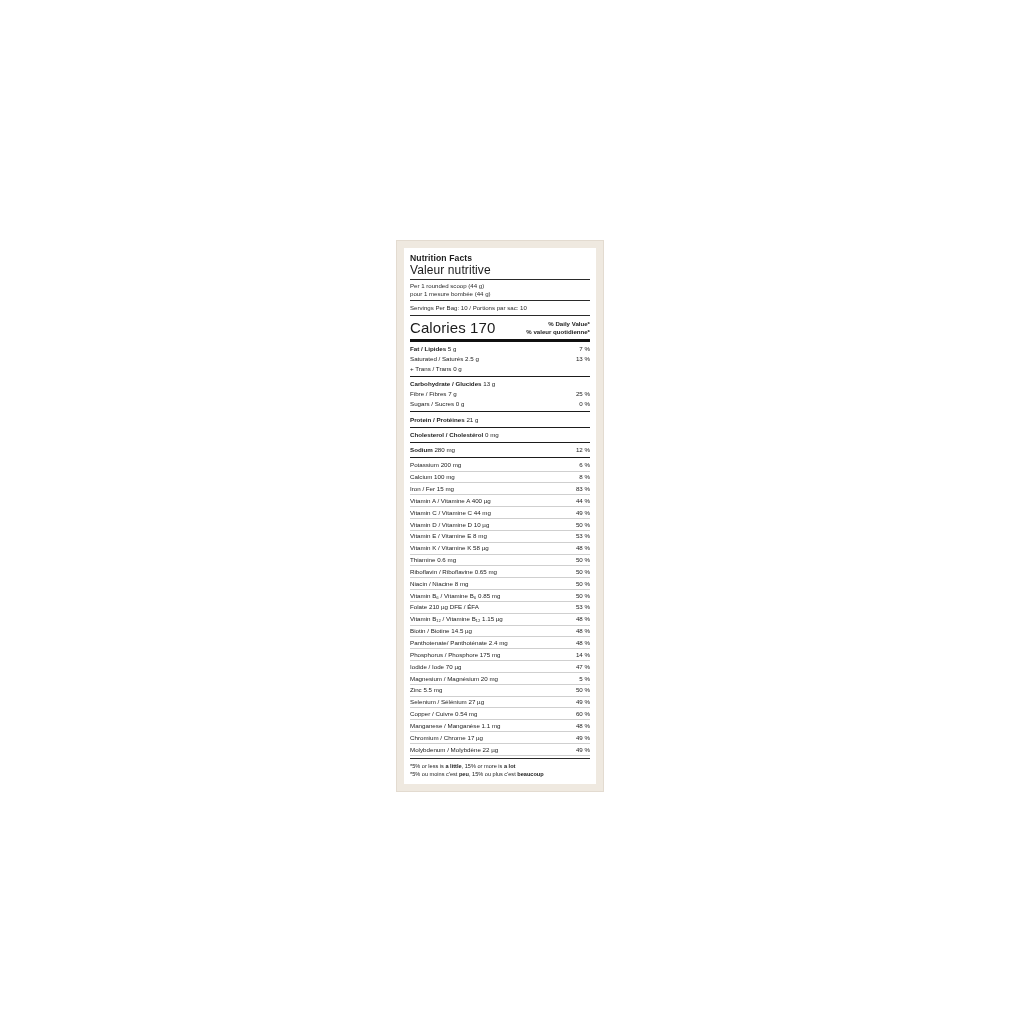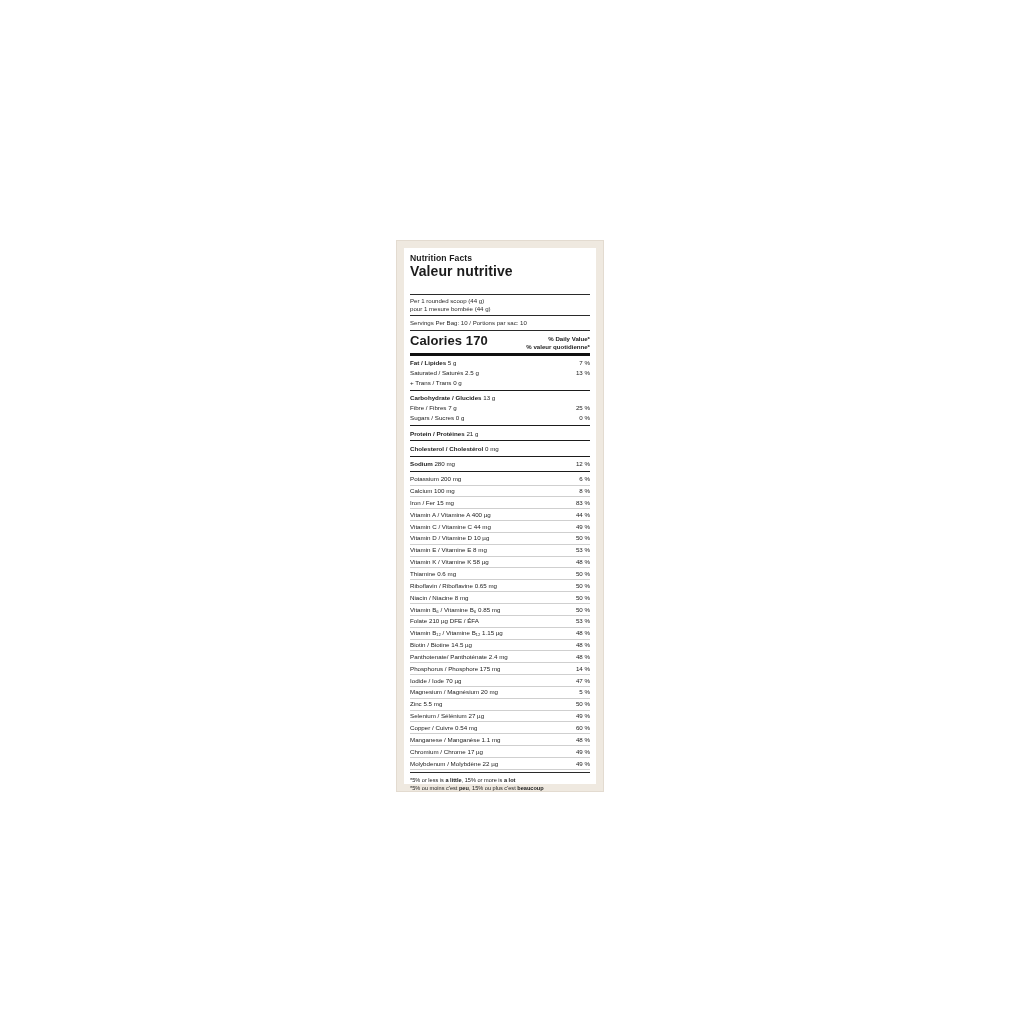--- a/index.html
+++ b/index.html
@@ -45,25 +45,25 @@
     font-size: 6.2px;
     line-height: 1.25;
   }
   .ttl {
     font-size: 8.6px;
     font-weight: bold;
     line-height: 1.18;
     letter-spacing: 0.1px;
   }
   .ttl2 {
-    font-size: 14px;
-    font-weight: bold;
+    font-size: 12px;
+    font-weight: normal;
     line-height: 1.18;
     letter-spacing: 0.1px;
-    margin-bottom: 14px;
+    margin-bottom: 2px;
   }
   .rule-thin {
     border-top: 0.7px solid #2a2a2a;
     margin: 2px 0 2px 0;
     height: 0;
   }
   .rule-med {
     border-top: 1.4px solid #1b1b1b;
     margin: 2px 0 2px 0;
     height: 0;
@@ -84,22 +84,22 @@
     color: #2b2b2b;
     padding: 1px 0 1px 0;
   }
   .cal-row {
     display: flex;
     align-items: flex-start;
     justify-content: space-between;
     padding-top: 1px;
   }
   .cal {
-    font-size: 13px;
-    font-weight: bold;
+    font-size: 15px;
+    font-weight: normal;
     letter-spacing: 0.1px;
     line-height: 1.15;
   }
   .dv {
     text-align: right;
     font-size: 6.1px;
     font-weight: bold;
     line-height: 1.3;
     padding-top: 1px;
   }

